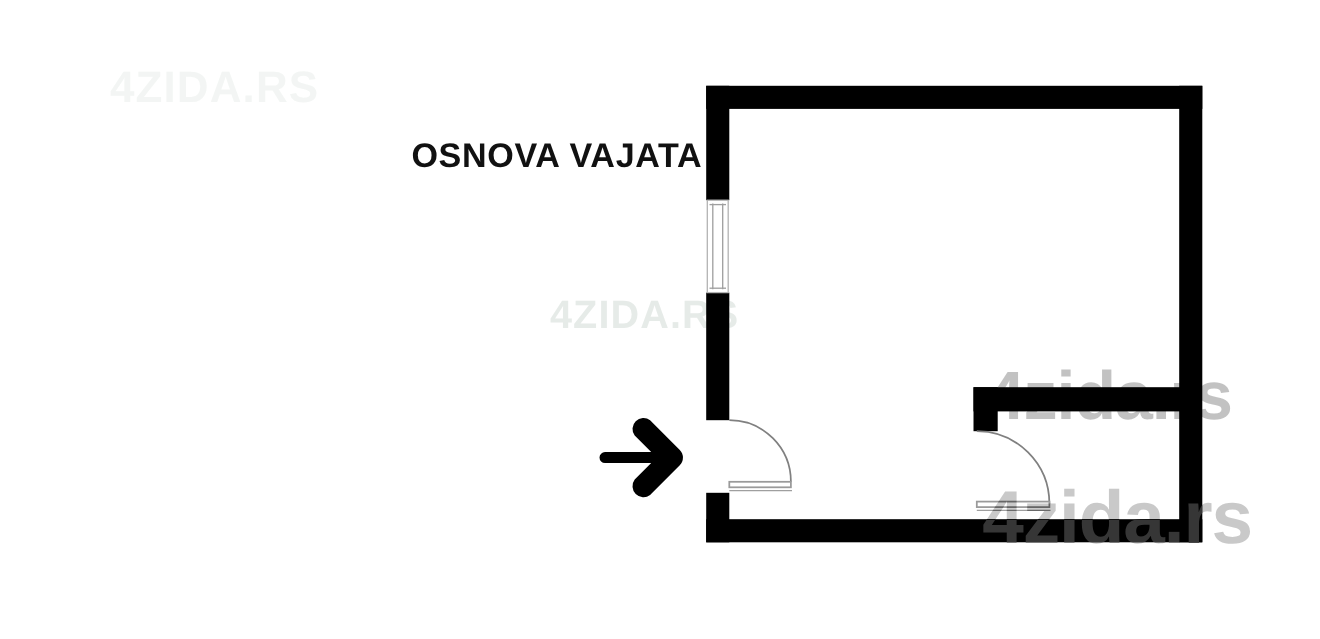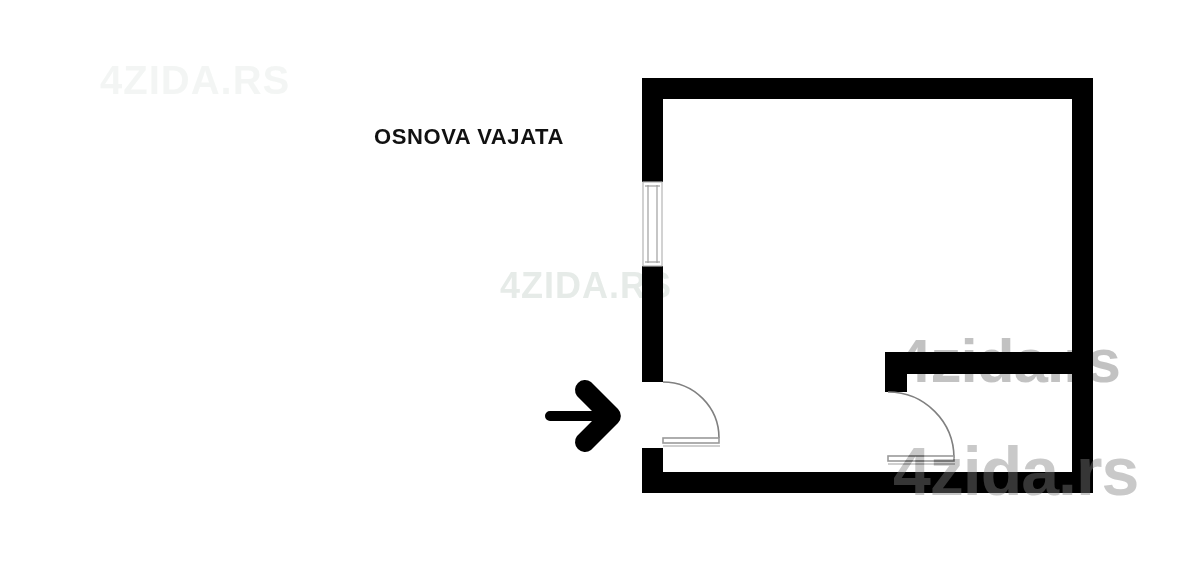--- a/index.html
+++ b/index.html
@@ -18,21 +18,21 @@
     background: #ffffff;
     overflow: hidden;
   }
 
   
   .plan-title {
     position: absolute;
     left: 374px;
     top: 126px;
     font-family: "Liberation Sans", sans-serif;
-    font-size: 22px;
+    font-size: 31px;
     font-weight: bold;
     letter-spacing: 0.6px;
     color: #111111;
     white-space: nowrap;
     line-height: 1;
   }
 
   
   .wm-main {
     position: absolute;

